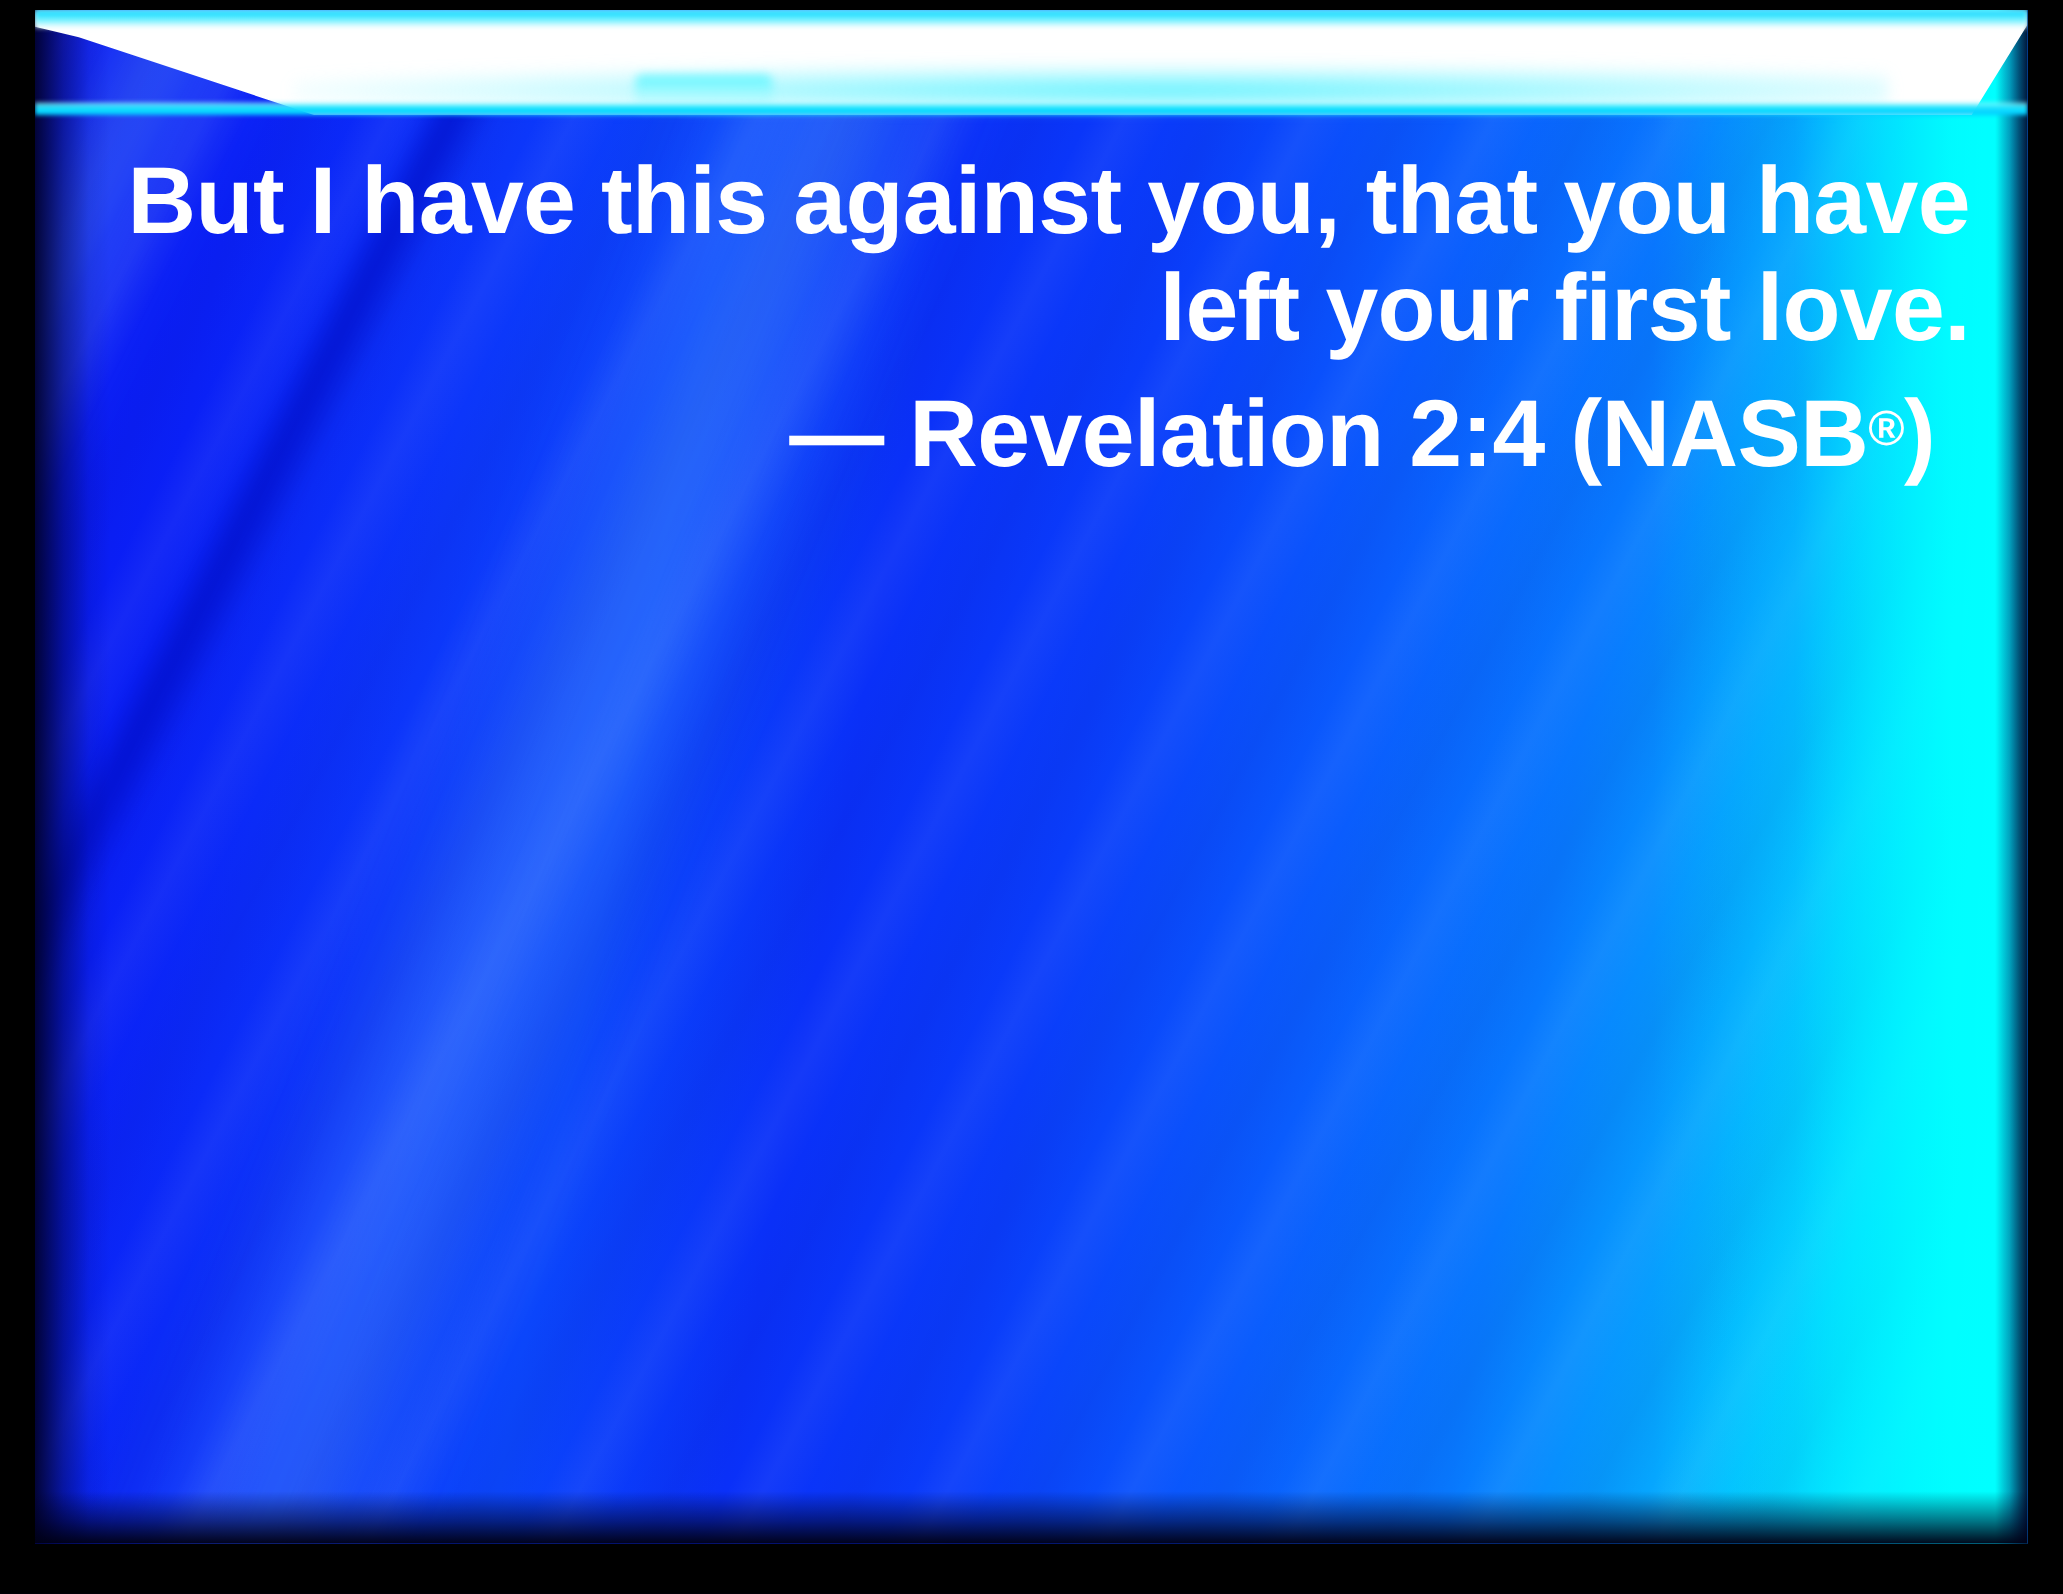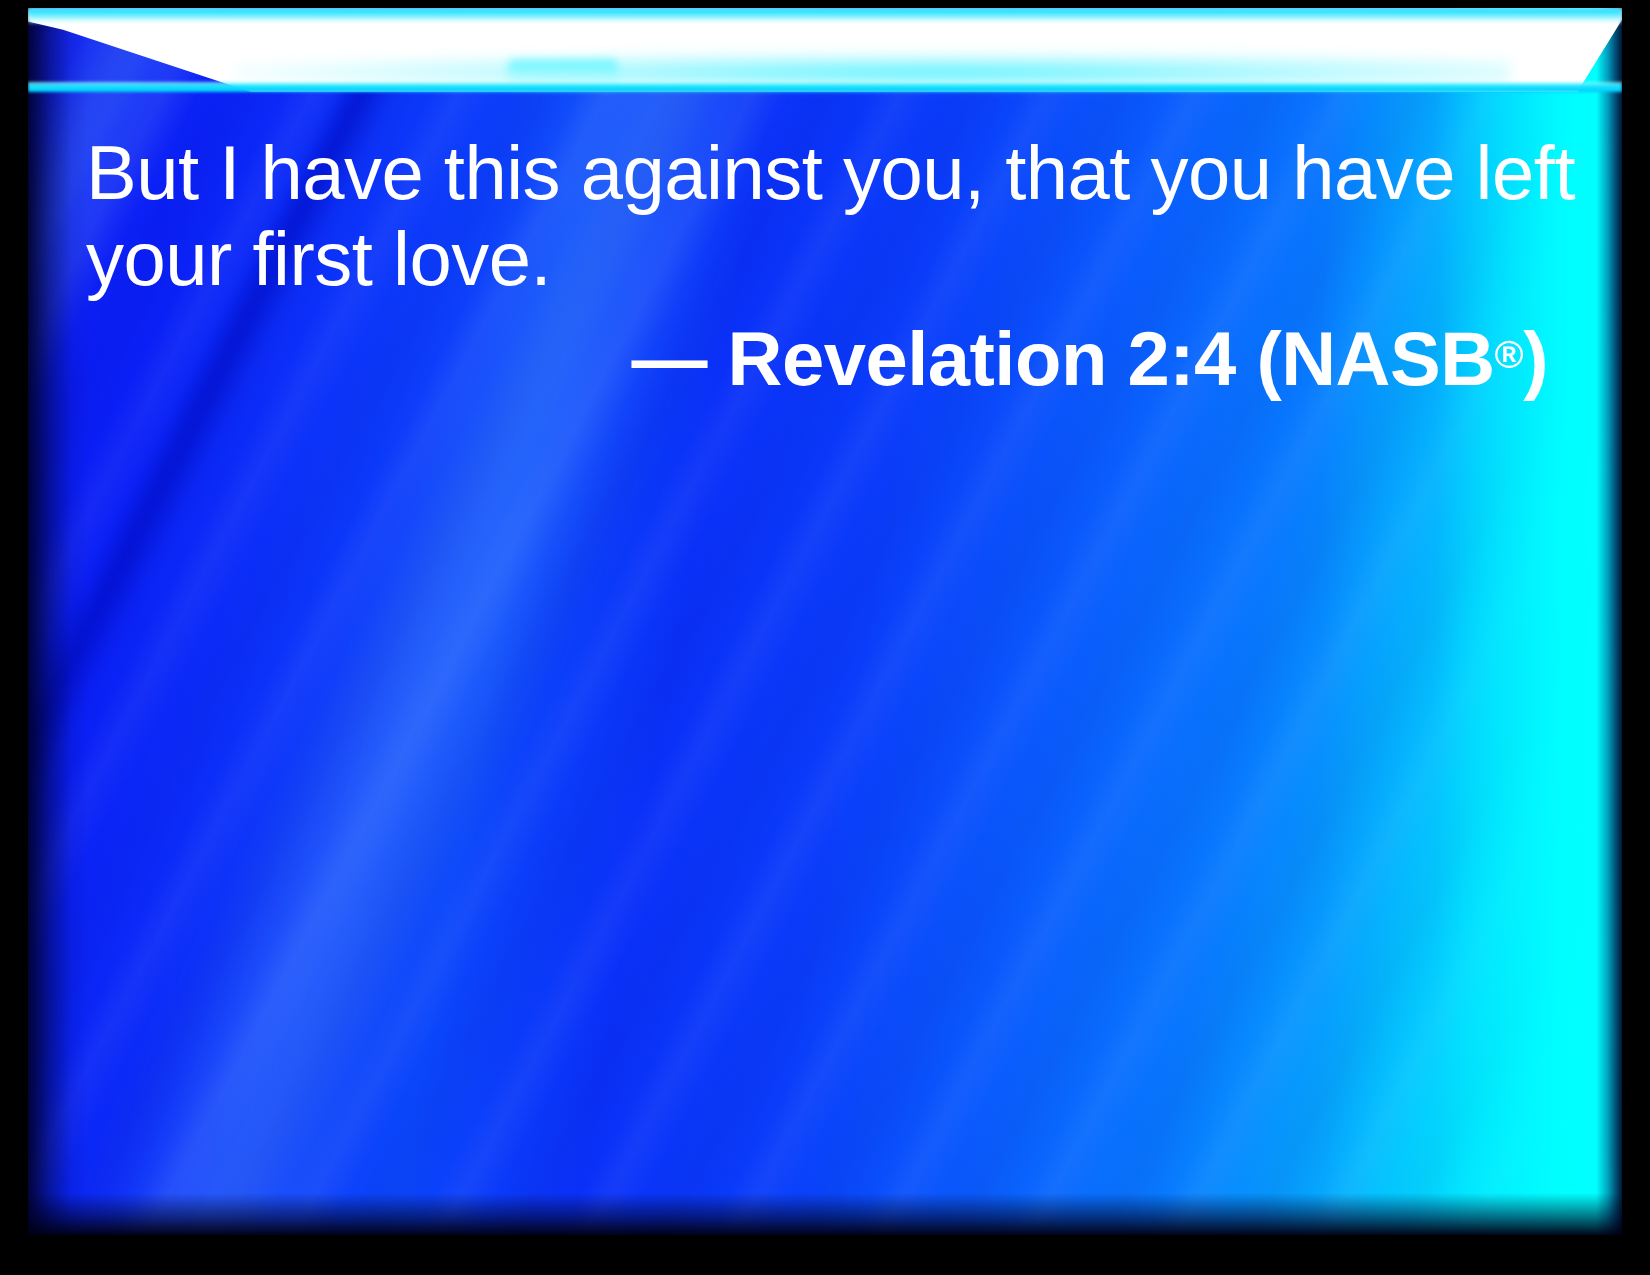--- a/index.html
+++ b/index.html
@@ -214,41 +214,41 @@
       rgba(170,250,255,0.55) 60%,
       rgba(255,255,255,0) 100%);
     border-radius: 6px;
     filter: blur(4px);
   }
 
   
   .verse {
     position: absolute;
     left: 58px;
-    top: 122px;
+    top: 110px;
     width: 1490px;
     color: #FFFFFF;
-    font-weight: normal;
+    font-weight: bold;
     font-size: 76px;
     line-height: 86px;
     letter-spacing: -0.5px;
     white-space: pre-wrap;
+    text-align: right;
   }
   .verse-ref {
     position: absolute;
     left: 58px;
     top: 292px;
     width: 1462px;
     text-align: right;
     color: #FFFFFF;
     font-weight: bold;
     font-size: 76px;
     line-height: 86px;
     letter-spacing: -0.5px;
-    margin-top: 11px;
   }
   .reg {
     font-size: 0.52em;
     vertical-align: 0.42em;
   }
 </style>
 </head>
 <body>
 
 <div class="slide">

